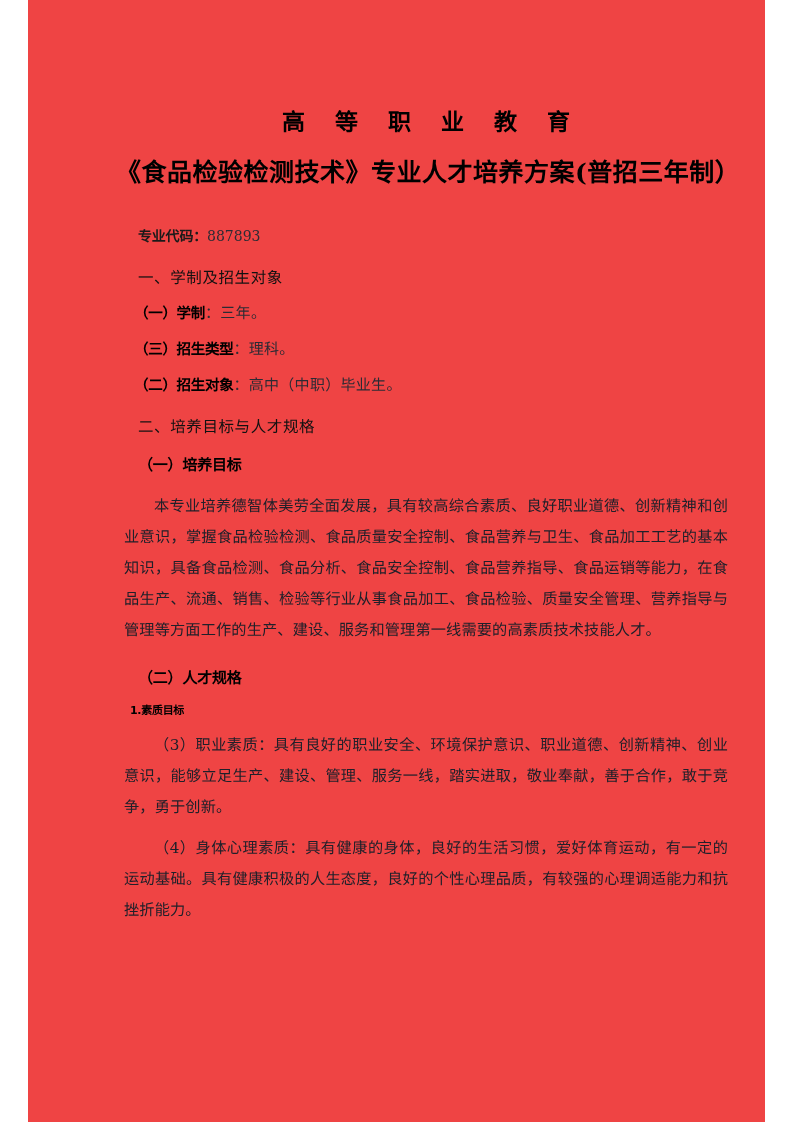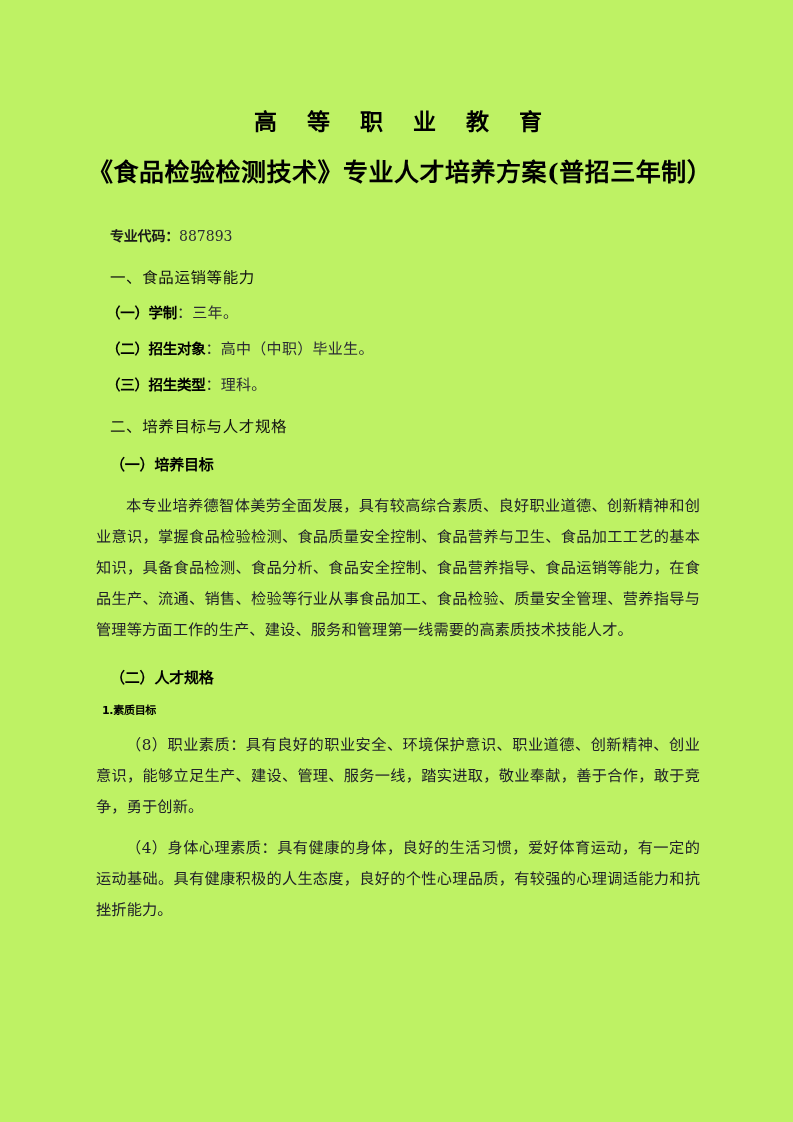--- a/index.html
+++ b/index.html
@@ -8,24 +8,24 @@
     padding: 0;
     background: #ffffff;
   }
   body {
     font-family: "DejaVu Serif", "Liberation Serif", serif;
     color: #1a1a1a;
     -webkit-font-smoothing: antialiased;
   }
   .page {
     position: relative;
-    width: 793px;
+    width: 737px;
     height: 1122px;
     margin: 0 auto;
-    background: #bef264;
+    background: #ef4444;
     overflow: hidden;
     box-sizing: border-box;
   }
   .content {
     position: absolute;
     left: 88px;
     top: 0;
     width: 620px;
   }
 
@@ -155,39 +155,39 @@
   <div class="content">
 
     <h1 class="doc-title">高 等 职 业 教 育</h1>
 
     <h2 class="doc-subtitle">《食品检验检测技术》专业人才培养方案(普招三年制）</h2>
 
     <p class="meta-line">
       <span class="lbl">专业代码：</span><span class="val">887893</span>
     </p>
 
-    <h3 class="h1-cn">一、食品运销等能力</h3>
+    <h3 class="h1-cn">一、学制及招生对象</h3>
 
     <p class="kv-line">
       <span class="k">（一）学制</span><span class="v">：三年。</span>
     </p>
     <p class="kv-line">
-      <span class="k">（二）招生对象</span><span class="v">：高中（中职）毕业生。</span>
+      <span class="k">（三）招生类型</span><span class="v">：理科。</span>
     </p>
     <p class="kv-line">
-      <span class="k">（三）招生类型</span><span class="v">：理科。</span>
+      <span class="k">（二）招生对象</span><span class="v">：高中（中职）毕业生。</span>
     </p>
 
     <h3 class="h1-cn">二、培养目标与人才规格</h3>
 
     <h4 class="h2-cn">（一）培养目标</h4>
 
     <p class="para">本专业培养德智体美劳全面发展，具有较高综合素质、良好职业道德、创新精神和创业意识，掌握食品检验检测、食品质量安全控制、食品营养与卫生、食品加工工艺的基本知识，具备食品检测、食品分析、食品安全控制、食品营养指导、食品运销等能力，在食品生产、流通、销售、检验等行业从事食品加工、食品检验、质量安全管理、营养指导与管理等方面工作的生产、建设、服务和管理第一线需要的高素质技术技能人才。</p>
 
     <h4 class="h2-cn">（二）人才规格</h4>
 
     <h5 class="h3-cn">1.素质目标</h5>
 
-    <p class="para tight">（8）职业素质：具有良好的职业安全、环境保护意识、职业道德、创新精神、创业意识，能够立足生产、建设、管理、服务一线，踏实进取，敬业奉献，善于合作，敢于竞争，勇于创新。</p>
+    <p class="para tight">（3）职业素质：具有良好的职业安全、环境保护意识、职业道德、创新精神、创业意识，能够立足生产、建设、管理、服务一线，踏实进取，敬业奉献，善于合作，敢于竞争，勇于创新。</p>
     <p class="para tight">（4）身体心理素质：具有健康的身体，良好的生活习惯，爱好体育运动，有一定的运动基础。具有健康积极的人生态度，良好的个性心理品质，有较强的心理调适能力和抗挫折能力。</p>
 
   </div>
 </div>
 
 </body></html>

